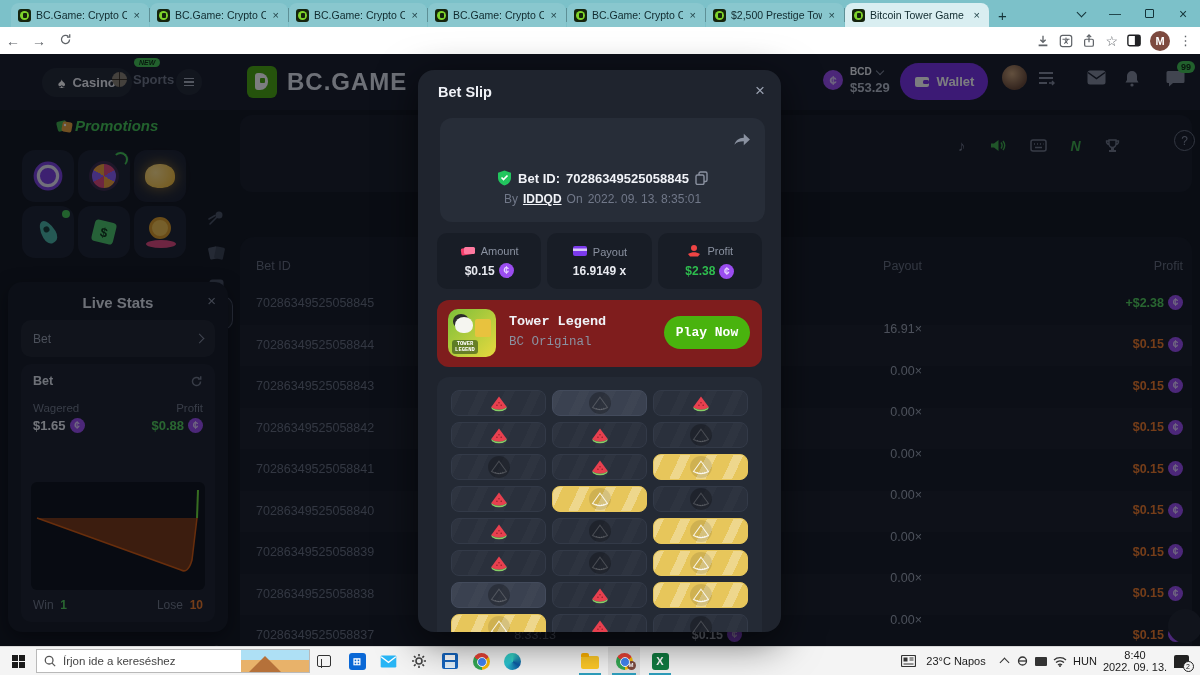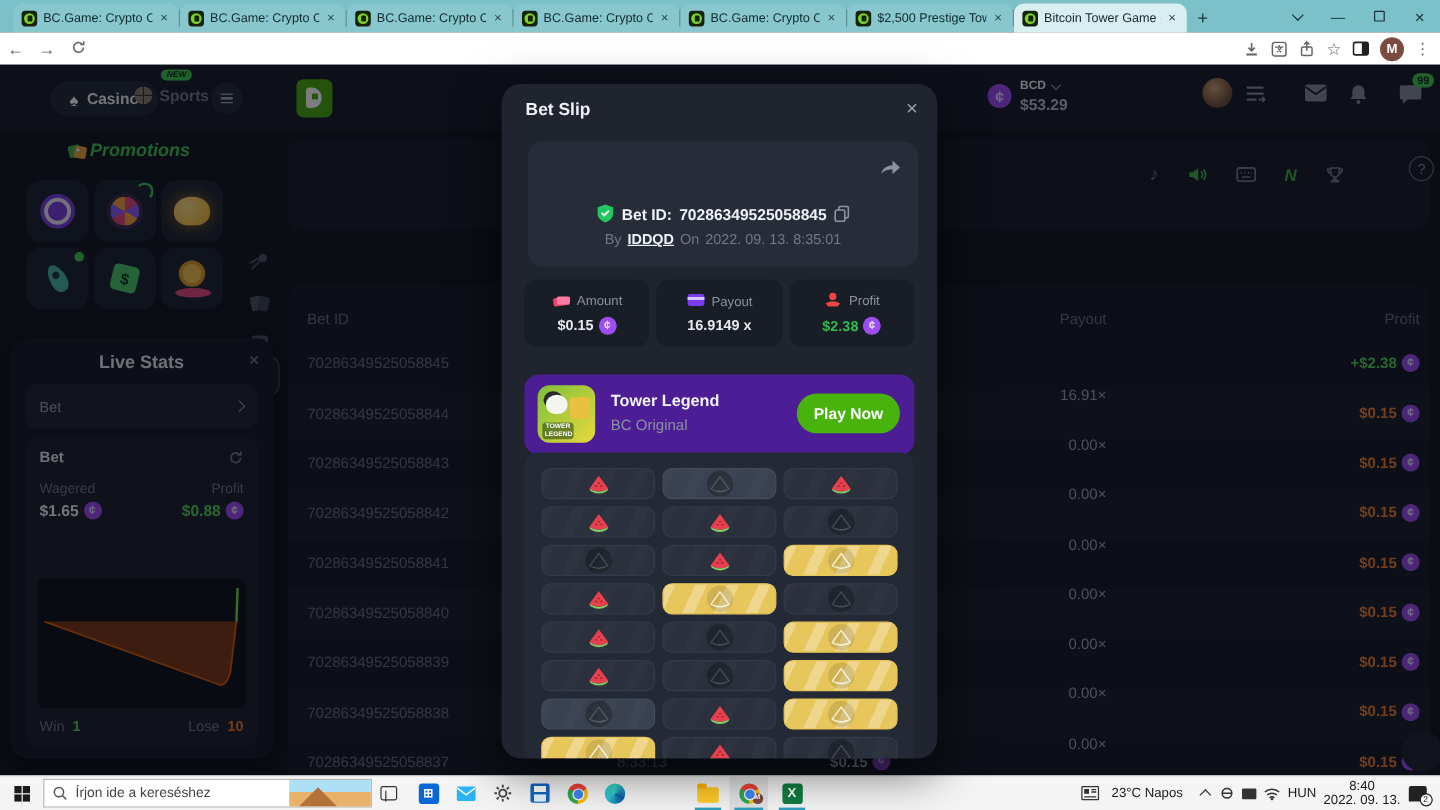--- a/index.html
+++ b/index.html
@@ -123,21 +123,21 @@
   .m-info { position:absolute; left:22px; top:48px; width:325px; height:104px; background:#272d38; border-radius:12px; }
   .m-share { position:absolute; right:14px; top:14px; }
   .m-idline { position:absolute; top:52px; width:100%; display:flex; justify-content:center; align-items:center; gap:6px; color:#f0f2f7; font-weight:bold; font-size:13px; }
   .m-byline { position:absolute; top:74px; width:100%; display:flex; justify-content:center; gap:5px; font-size:12px; color:#717889; }
   .m-byline .player { color:#f0f2f7; font-weight:bold; text-decoration:underline; }
   .m-stats { position:absolute; left:19px; top:163px; width:325px; display:flex; gap:6px; }
   .m-stat { flex:1; height:56px; background:#181d26; border-radius:10px; display:flex; flex-direction:column; align-items:center; justify-content:center; gap:5px; }
   .m-stat-l { display:flex; align-items:center; gap:5px; color:#8a91a0; font-size:11px; }
   .m-stat-v { display:flex; align-items:center; gap:4px; color:#e8eaf0; font-weight:bold; font-size:12px; }
   .m-stat-v.green { color:#2ebd4e; }
-  .m-game { position:absolute; left:19px; top:242px; width:325px; height:67px; background:#4c1d95; border-radius:12px; }
+  .m-game { position:absolute; left:19px; top:230px; width:325px; height:67px; background:#7f1d1d; border-radius:12px;font-family:Liberation Mono, monospace; }
   .thumb { position:absolute; left:11px; top:9px; width:48px; height:48px; border-radius:10px; background:linear-gradient(135deg,#7cbf3a,#e8d93e); overflow:hidden; }
   .thumb .panda { position:absolute; left:7px; top:8px; width:18px; height:16px; background:#f5f5f0; border-radius:50% 50% 45% 45%; box-shadow:-3px -4px 0 -1px #2b2b2b; }
   .thumb .castle { position:absolute; right:5px; top:10px; width:16px; height:18px; background:#e8c23e; border-radius:2px; }
   .thumb-txt { position:absolute; left:4px; bottom:3px; font-size:5.5px; font-weight:bold; color:#fff; background:rgba(30,60,20,.55); border-radius:3px; padding:1px 2px; width:26px; text-align:center; line-height:6px; }
   .m-game-t { position:absolute; left:72px; top:14px; color:#f0f2f7; font-weight:bold; font-size:13.5px; }
   .m-game-p { position:absolute; left:72px; top:35px; color:#8a91a0; font-size:12.5px; }
   .play-btn { position:absolute; right:12px; top:16px; width:86px; height:33px; background:#49b30e; border-radius:17px; color:#fff; font-weight:bold; font-size:13px; display:flex; align-items:center; justify-content:center; }
   .m-grid { position:absolute; left:19px; top:307px; width:325px; height:255px; background:#242a35; border-radius:12px 12px 0 0; overflow:hidden; padding:13px 14px; }
   .g-row { display:flex; gap:6px; margin-bottom:6px; }
   .tile { width:95px; height:26px; border-radius:8px; background:#2a303c; border:1px solid #333a48; display:flex; align-items:center; justify-content:center; position:relative;
@@ -280,30 +280,38 @@
         <span>Sports</span>
       </div>
       <div class="new-badge" style="left:134px;">NEW</div>
       <div class="menu-circle">
           <i></i>
           <i></i>
           <i></i>
         </div>
       <div class="logo">
         <div class="logo-mark"></div>
+        <div class="logo-text">BC.GAME</div>
       </div>
       <div class="cur-box">
         <span class="coin big">¢</span>
         <div class="cur-lines">
           <div class="cur-top">
             <span>BCD</span>
             <span class="cur-chev"></span>
           </div>
           <div class="cur-bal">$53.29</div>
         </div>
+      </div>
+      <div class="wallet-btn">
+        <svg width="16" height="13" viewBox="0 0 16 13">
+            <rect x="1" y="2" width="14" height="10" rx="2" fill="#fff"></rect>
+            <rect x="9" y="5" width="6" height="4" rx="1.5" fill="#7a30e8"></rect>
+          </svg>
+        <span>Wallet</span>
       </div>
       <div class="user-avatar"></div>
       <div class="hd-ic" style="left:1037px;">
         <svg width="18" height="16" viewBox="0 0 18 16">
             <path d="M2 3h14M2 8h14M2 13h8" stroke="#848b9c" stroke-width="1.8"></path>
             <path d="M12 13h5m-2-2 2 2-2 2" stroke="#848b9c" stroke-width="1.4" fill="none"></path>
           </svg>
       </div>
       <div class="hd-ic" style="left:1087px;">
         <svg width="19" height="15" viewBox="0 0 19 15">

